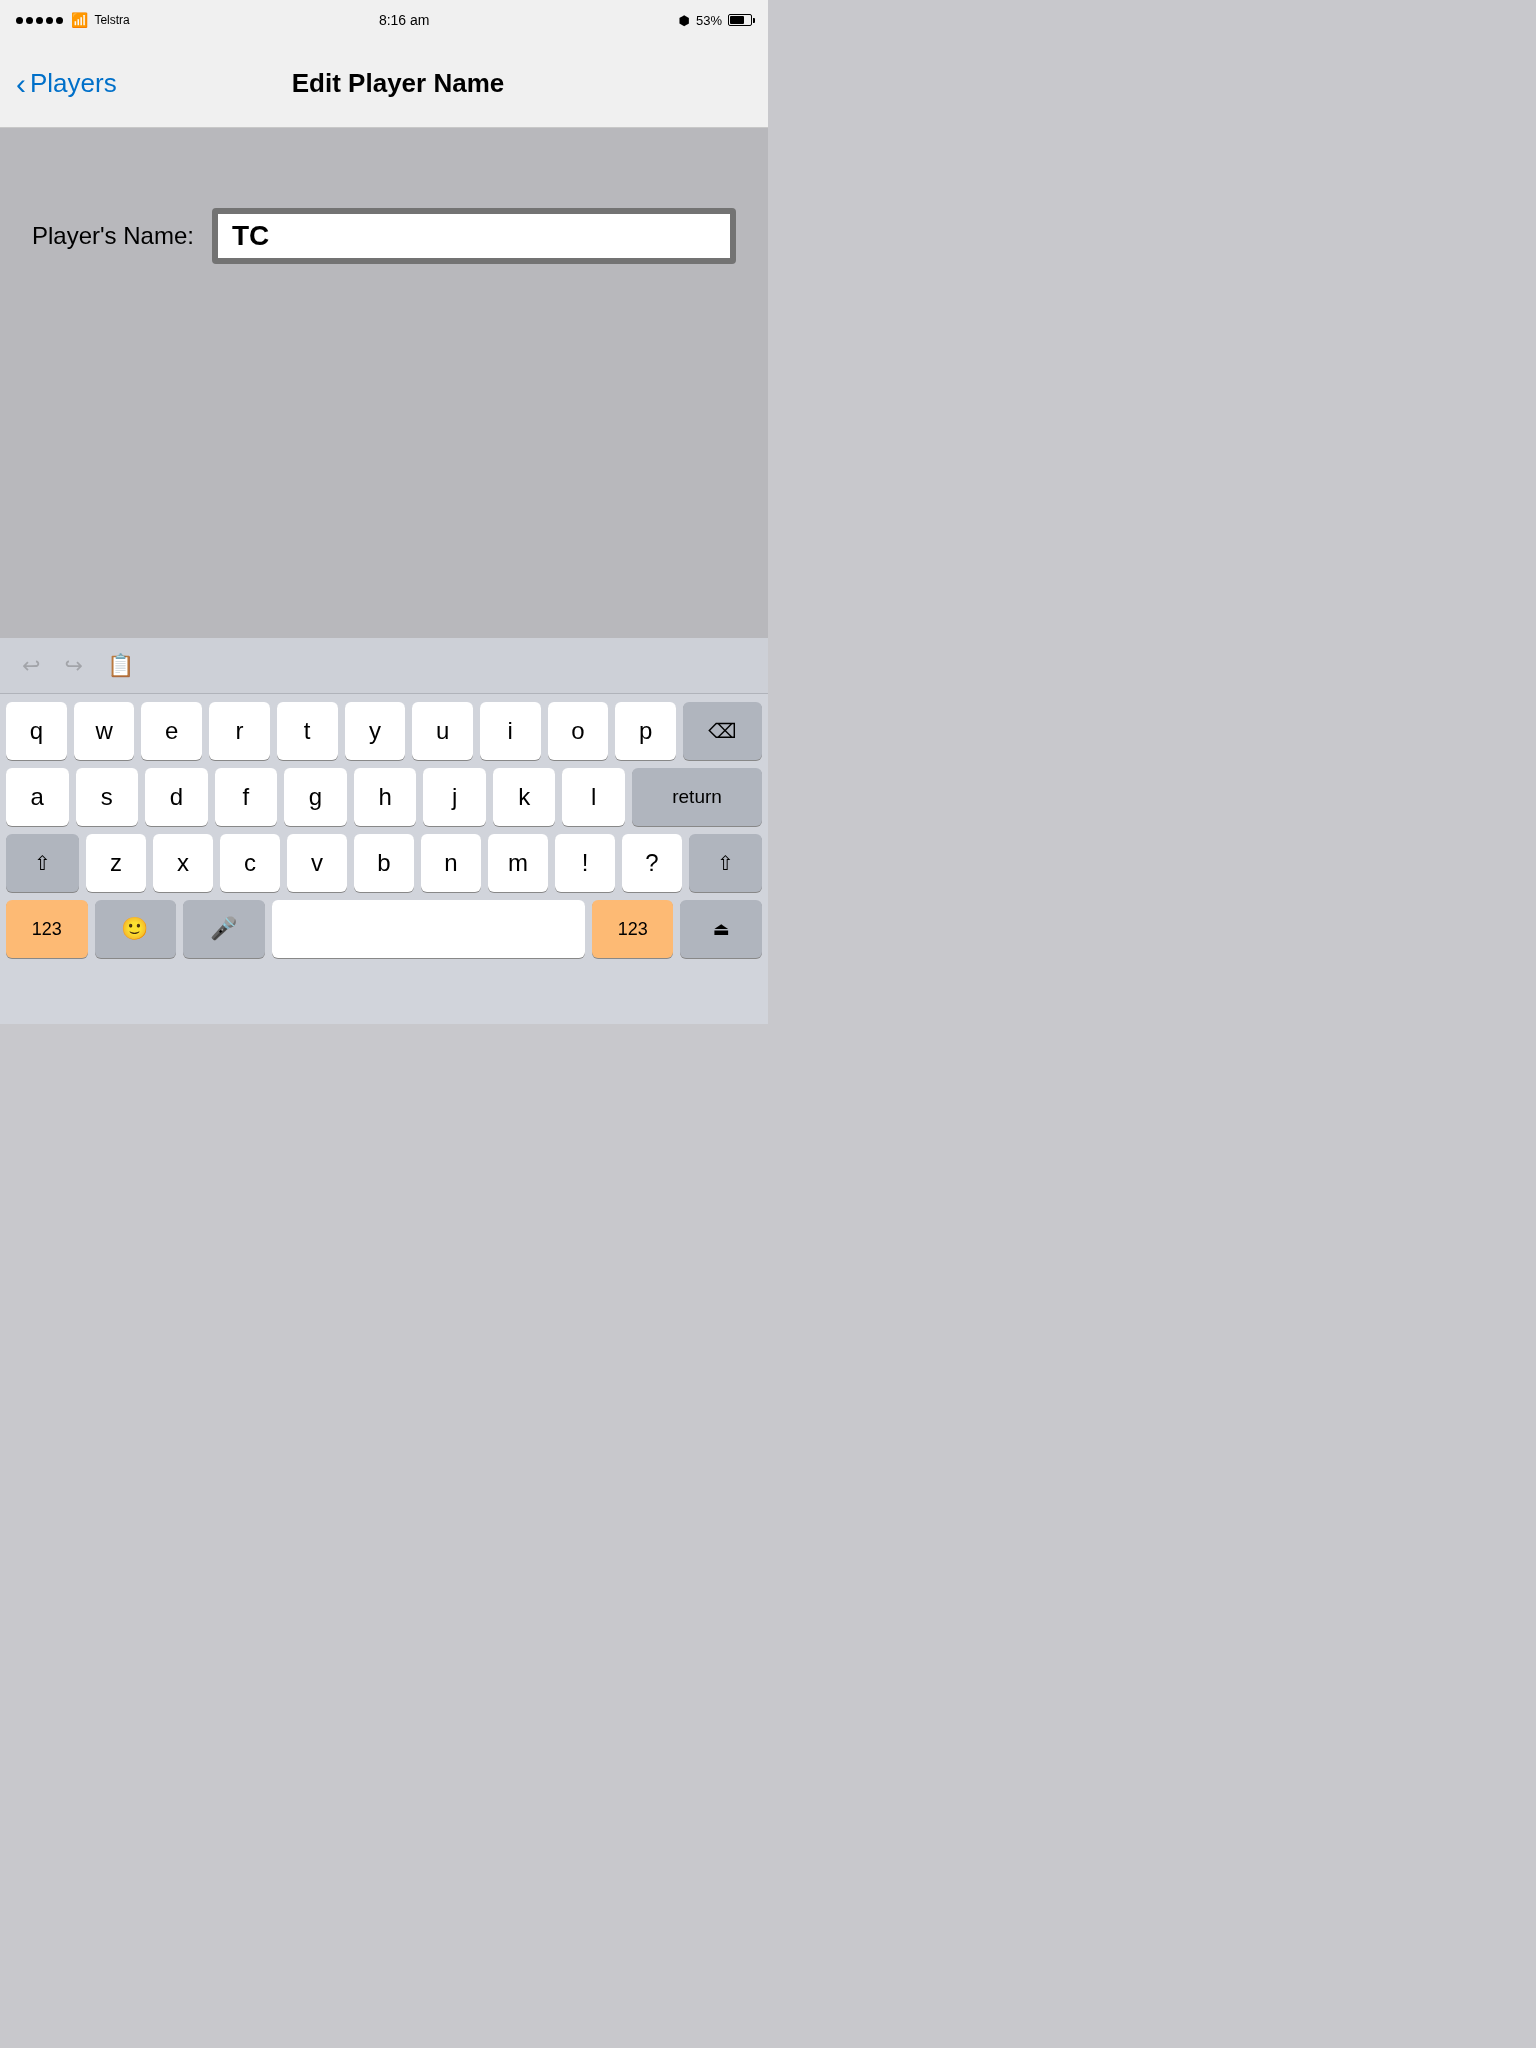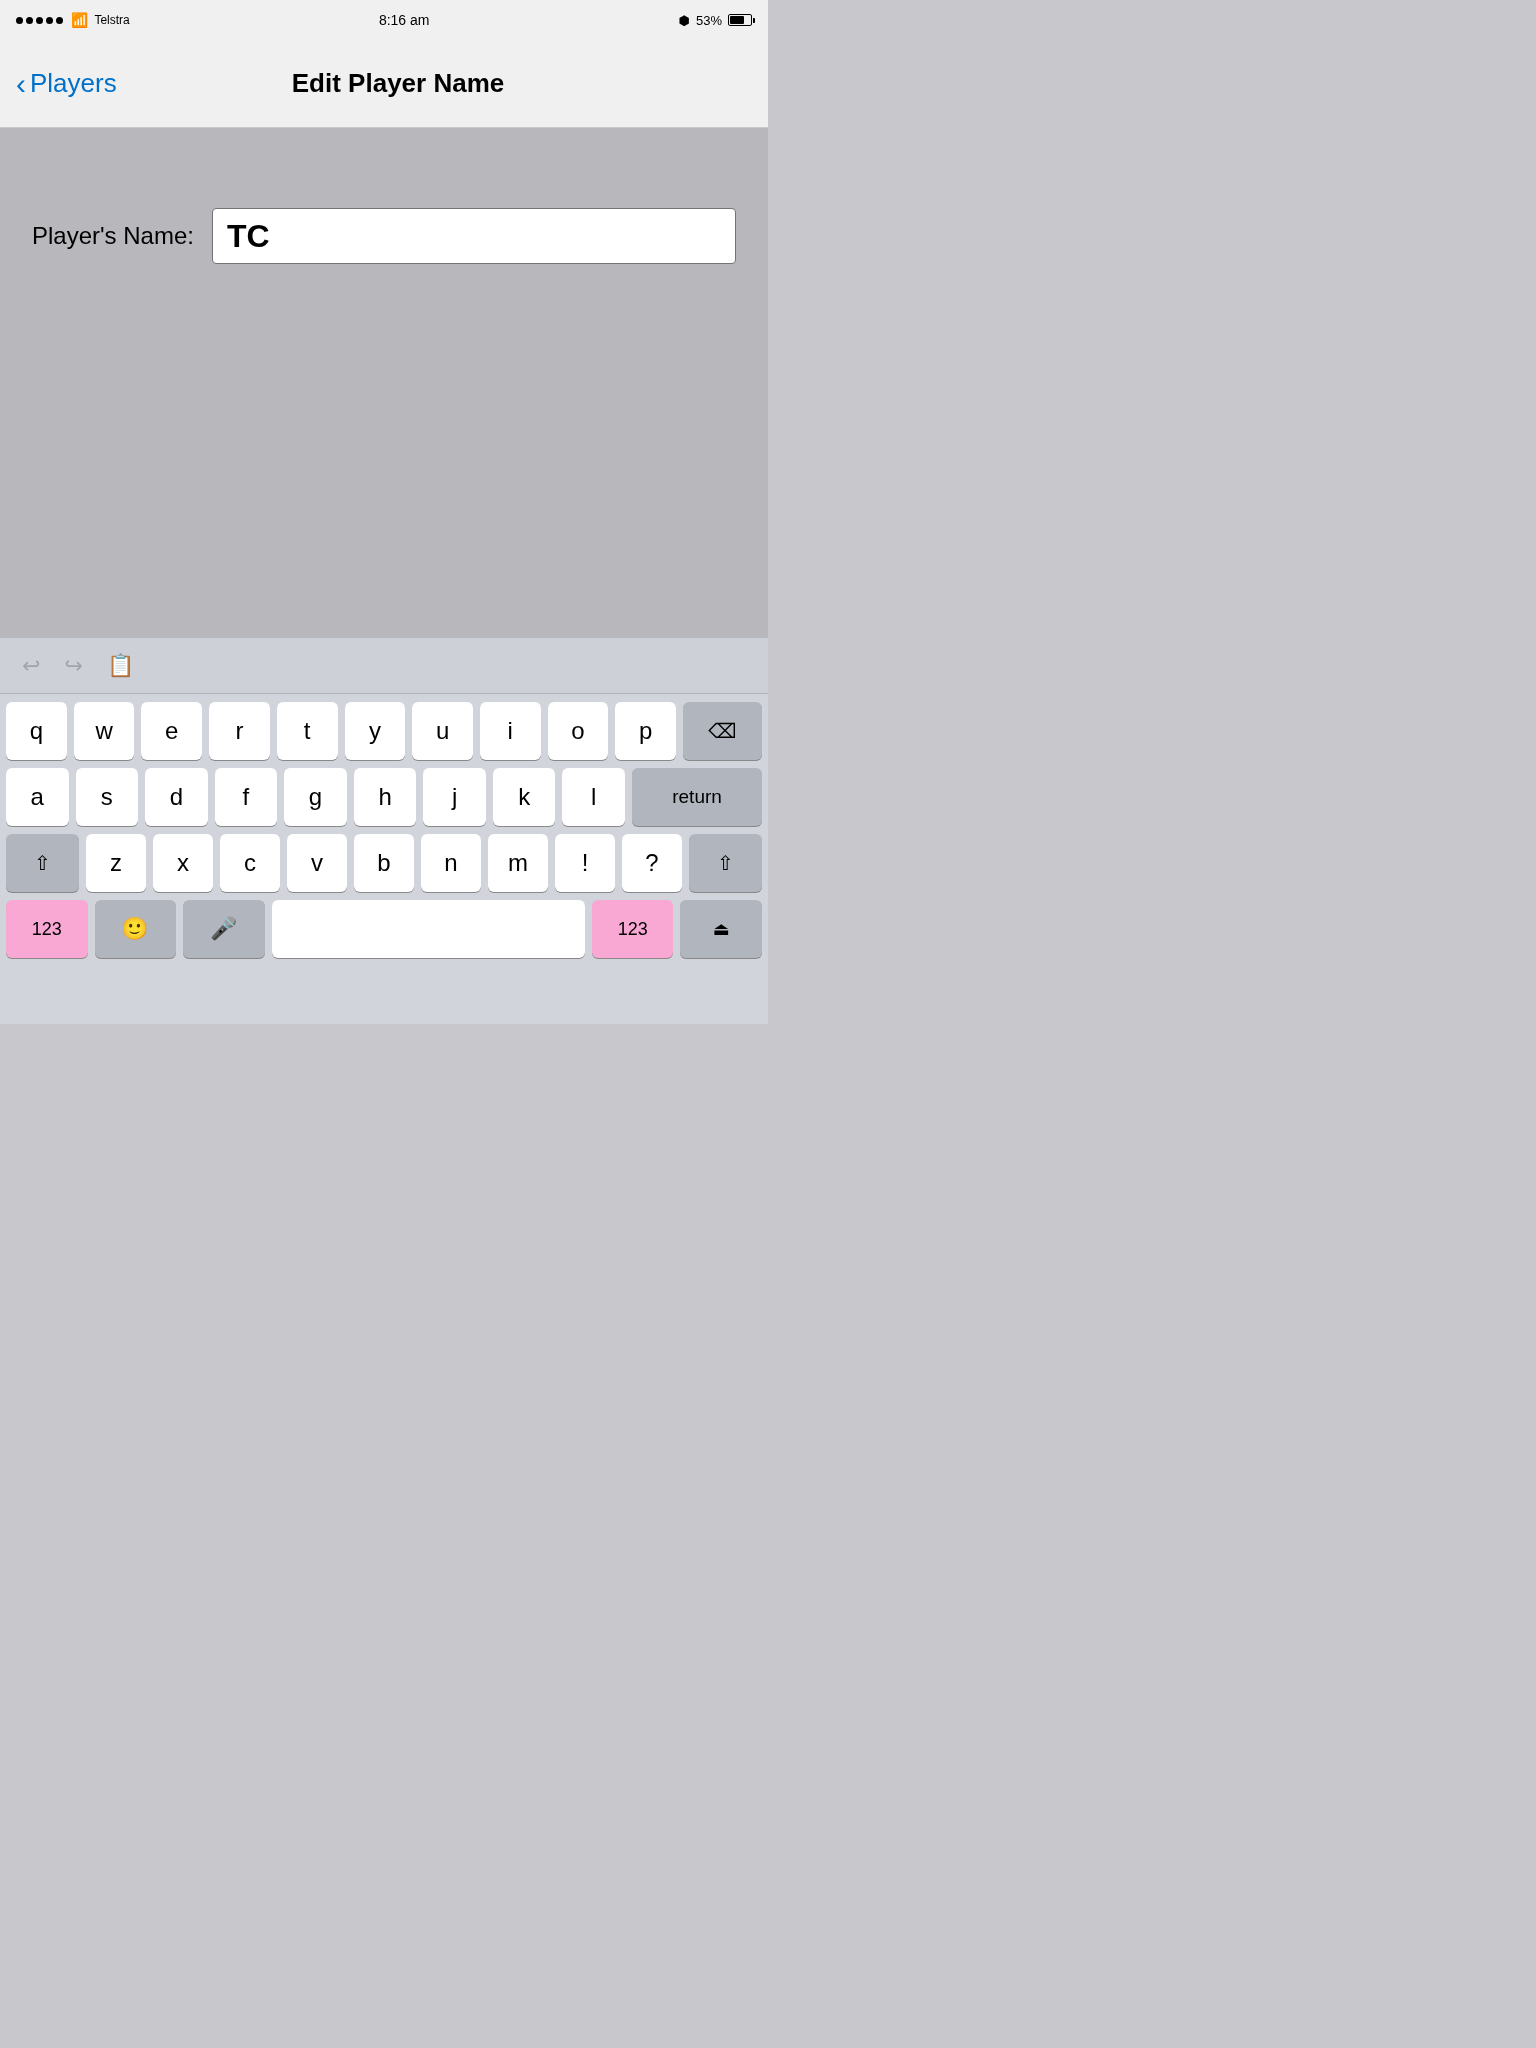--- a/index.html
+++ b/index.html
@@ -142,24 +142,24 @@
     .field-label {
       font-size: 24px;
       color: #000;
       white-space: nowrap;
       min-width: 180px;
     }
     .text-input {
       flex: 1;
       height: 56px;
       background: #fff;
-      border: 1px solid #737373;
+      border: 6px solid #737373;
       border-radius: 4px;
       padding: 8px 14px;
-      font-size: 32px;
+      font-size: 28px;
       font-weight: 600;
       color: #000;
       outline: none;
       caret-color: #000;
     }
 
     
     .keyboard-area {
       background: #d1d4db;
       height: 386px;
@@ -236,21 +236,21 @@
       background: #b0b5be;
       min-width: 72px;
       flex: 1.3;
     }
     .key.backspace-key {
       background: #b0b5be;
       min-width: 72px;
       flex: 1.3;
     }
     .key.num-key {
-      background: #f9a8d4;
+      background: #fdba74;
       font-size: 18px;
       min-width: 72px;
       flex: 1.3;
     }
     .key.emoji-key {
       background: #b0b5be;
       font-size: 22px;
       min-width: 72px;
       flex: 1.3;
     }

